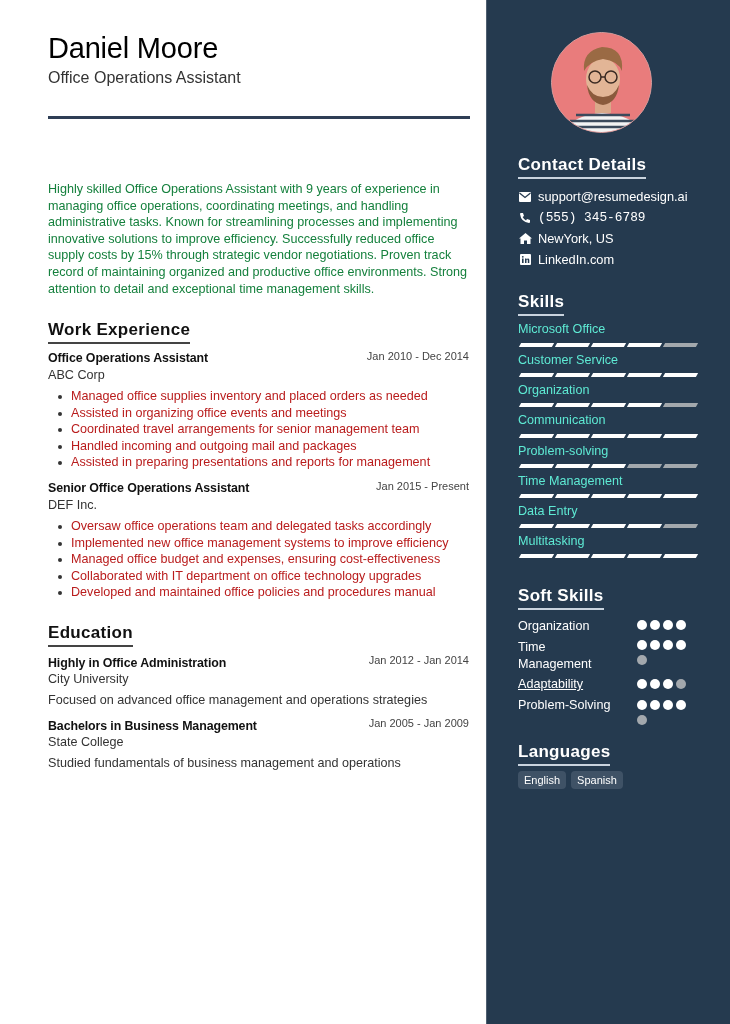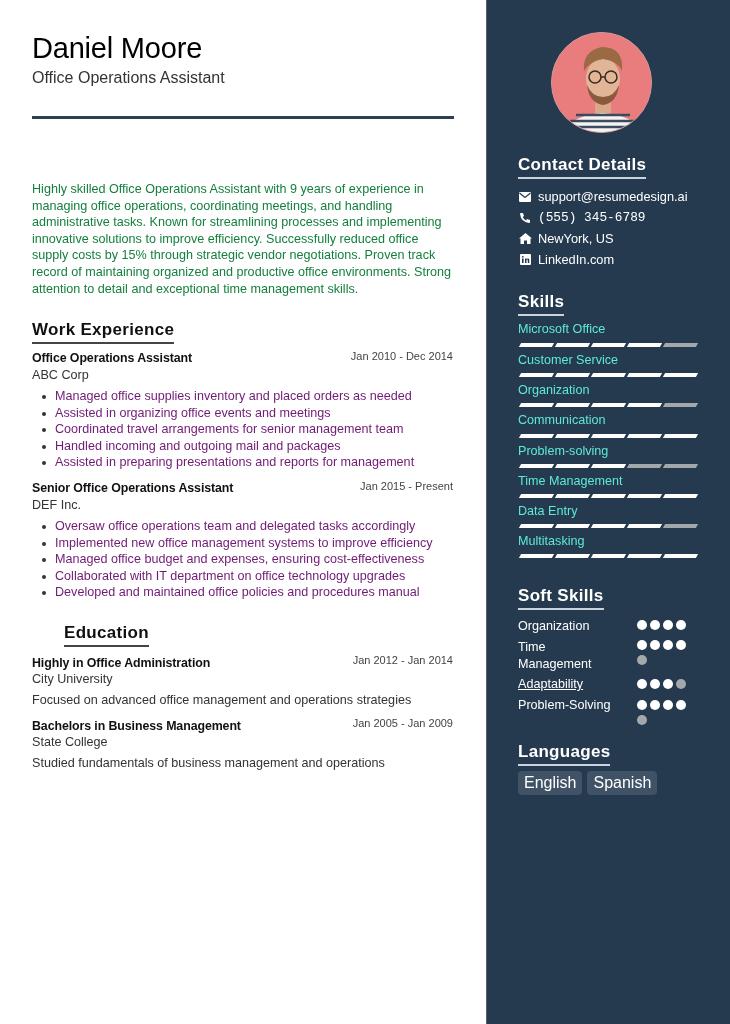--- a/index.html
+++ b/index.html
@@ -1,53 +1,53 @@
 <!DOCTYPE html>
 <html><head>
 <meta charset="utf-8">
 <style>
   * { box-sizing: border-box; margin: 0; padding: 0; }
   html, body { width: 730px; height: 1024px; overflow: hidden; background: #ffffff; }
   body { font-family: "Liberation Sans", "DejaVu Sans", sans-serif; color: #222; position: relative; }
 
-  .main { position: absolute; left: 0; top: 0; width: 486px; height: 859px; background: #fff; padding: 0 32px; }
+  .main { position: absolute; left: 16px; top: 0; width: 486px; height: 859px; background: #fff; padding: 0 32px; }
   .sidebar { position: absolute; left: 486px; top: 0; width: 244px; height: 1024px; background: #253a4f; color: #fff; padding: 0 0 0 31px; border-left: 1px solid #4f5f70; }
 
   .name { position: absolute; left: 32px; top: 32px; font-size: 29px; font-weight: 400; color: #000; letter-spacing: -0.2px; }
   .title { position: absolute; left: 32px; top: 69px; font-size: 16px; color: #333; }
   .rule { position: absolute; left: 32px; top: 116px; width: 422px; height: 3px; background: #2e3e55; }
 
   .sec-h { position: absolute; left: 32px; font-size: 17px; font-weight: 700; color: #111; letter-spacing: 0.3px; padding-bottom: 2px; border-bottom: 2px solid #444; }
   .summary { position: absolute; left: 32px; top: 181px; width: 424px; font-size: 12.6px; line-height: 16.6px; color: #15803d; }
 
   .entry-title { position: absolute; left: 32px; font-size: 12.4px; font-weight: 700; color: #111; letter-spacing: -0.1px; }
   .entry-date { position: absolute; right: 33px; font-size: 11px; color: #444; text-align: right; }
   .entry-org { position: absolute; left: 32px; font-size: 12.6px; color: #333; }
   .entry-desc { position: absolute; left: 32px; font-size: 12.6px; color: #333; }
   .bullets { position: absolute; left: 55px; list-style: none; }
-  .bullets li { font-size: 12.6px; line-height: 16.6px; color: #701a75; position: relative; white-space: nowrap; }
+  .bullets li { font-size: 12.6px; line-height: 16.6px; color: #b91c1c; position: relative; white-space: nowrap; }
   .bullets li::before { content: ""; position: absolute; left: -13px; top: 7px; width: 4px; height: 4px; background: #333; border-radius: 50%; }
 
   
   .photo { position: absolute; left: 64px; top: 32px; width: 101px; height: 101px; border-radius: 50%; background: #e97c7c; overflow: hidden; border: 1px solid #d5a0a0; }
   .s-h { position: absolute; left: 31px; font-size: 17px; font-weight: 700; color: #fff; letter-spacing: 0.3px; padding-bottom: 2px; border-bottom: 2px solid #c9d3de; }
   .contact-row { position: absolute; left: 31px; display: flex; align-items: center; font-size: 12.8px; color: #fff; }
   .contact-row .ic { width: 14px; height: 14px; margin-right: 6px; display: inline-flex; align-items: center; justify-content: center; }
   .skill-name { position: absolute; left: 31px; font-size: 12.6px; color: #5eead4; }
   .bars { position: absolute; left: 33px; display: flex; gap: 3px; }
   .bar { width: 33px; height: 4px; background: #fff; transform: skewX(-30deg); }
   .bar.off { background: #a3a8ad; }
 
   .soft-name { position: absolute; left: 31px; font-size: 12.6px; color: #fff; line-height: 16.5px; }
   .dots { position: absolute; left: 150px; width: 55px; display: flex; flex-wrap: wrap; gap: 3px; }
   .dot { width: 10px; height: 10px; border-radius: 50%; background: #fff; }
   .dot.off { background: #a3a8ad; }
 
   .langs { position: absolute; left: 31px; top: 771px; display: flex; gap: 5px; }
-  .lang { background: #3f5266; color: #fff; font-size: 16px; padding: 3px 6px; border-radius: 4px; }
+  .lang { background: #3f5266; color: #fff; font-size: 11px; padding: 3px 6px; border-radius: 4px; }
 </style>
 </head>
 <body>
 
 <div class="main">
   <h1 class="name">Daniel Moore</h1>
   <div class="title">Office Operations Assistant</div>
   <div class="rule"></div>
 
   <p class="summary">Highly skilled Office Operations Assistant with 9 years of experience in managing office operations, coordinating meetings, and handling administrative tasks. Known for streamlining processes and implementing innovative solutions to improve efficiency. Successfully reduced office supply costs by 15% through strategic vendor negotiations. Proven track record of maintaining organized and productive office environments. Strong attention to detail and exceptional time management skills.</p>
@@ -73,21 +73,21 @@
     <div class="entry-org" style="top:498px;">DEF Inc.</div>
     <ul class="bullets" style="top:518px;">
       <li>Oversaw office operations team and delegated tasks accordingly</li>
       <li>Implemented new office management systems to improve efficiency</li>
       <li>Managed office budget and expenses, ensuring cost-effectiveness</li>
       <li>Collaborated with IT department on office technology upgrades</li>
       <li>Developed and maintained office policies and procedures manual</li>
     </ul>
   </div>
 
-  <h2 class="sec-h" style="top:623px;margin-left:32px;">Education</h2>
+  <h2 class="sec-h" style="top:623px;">Education</h2>
 
   <div>
     <div class="entry-title" style="top:656px;">Highly in Office Administration</div>
     <div class="entry-date" style="top:654px;">Jan 2012 - Jan 2014</div>
     <div class="entry-org" style="top:672px;">City University</div>
     <div class="entry-desc" style="top:693px;">Focused on advanced office management and operations strategies</div>
   </div>
 
   <div>
     <div class="entry-title" style="top:719px;">Bachelors in Business Management</div>

